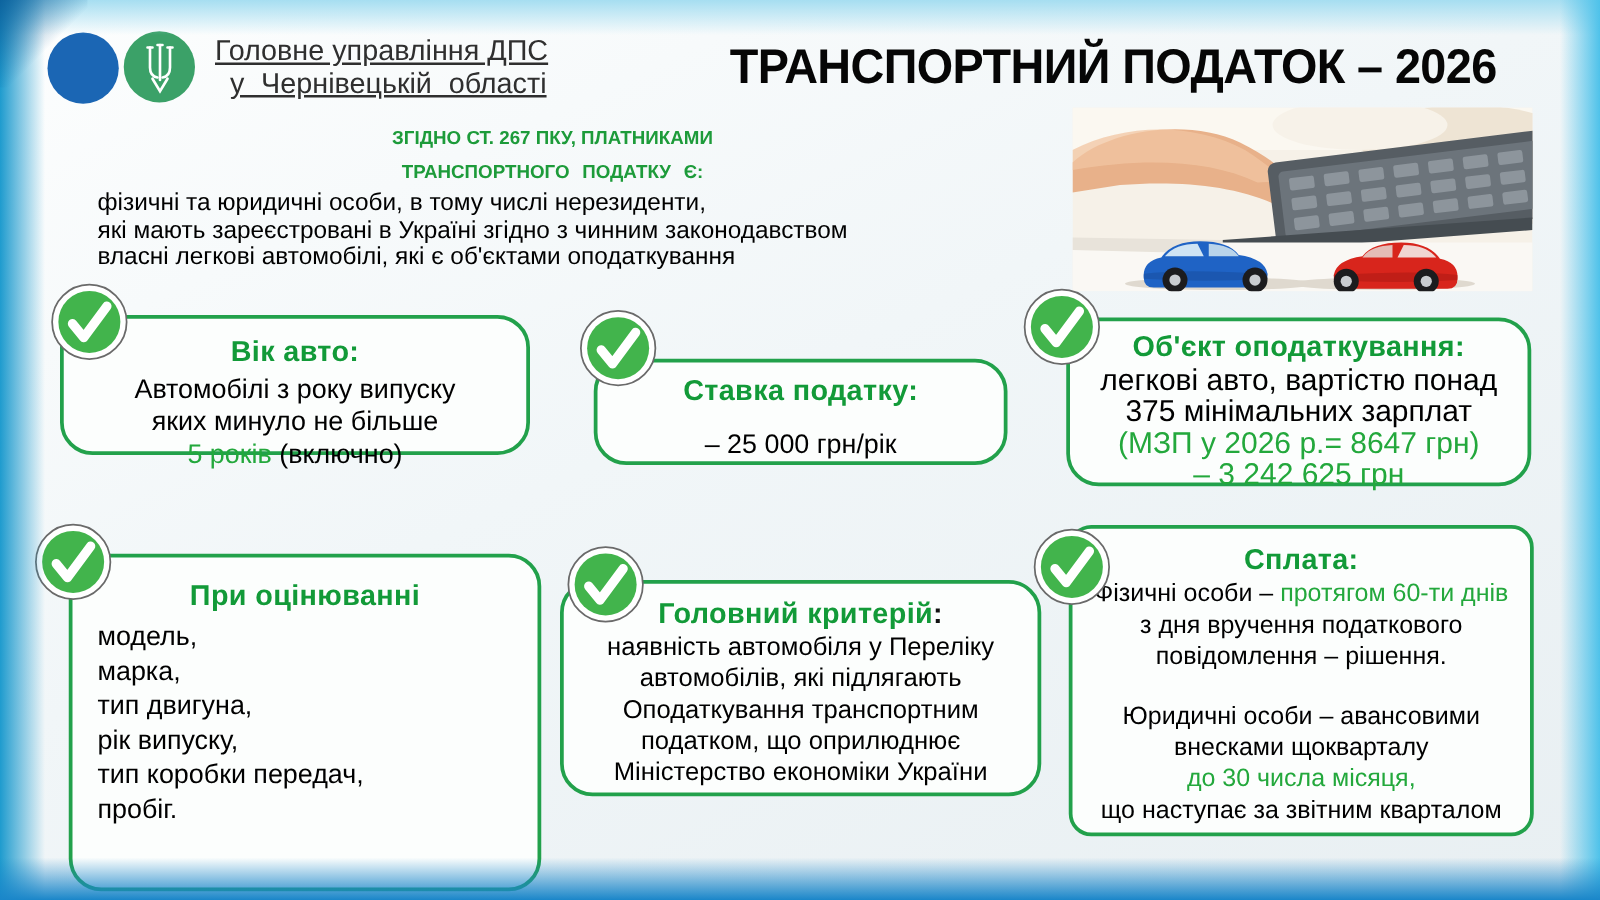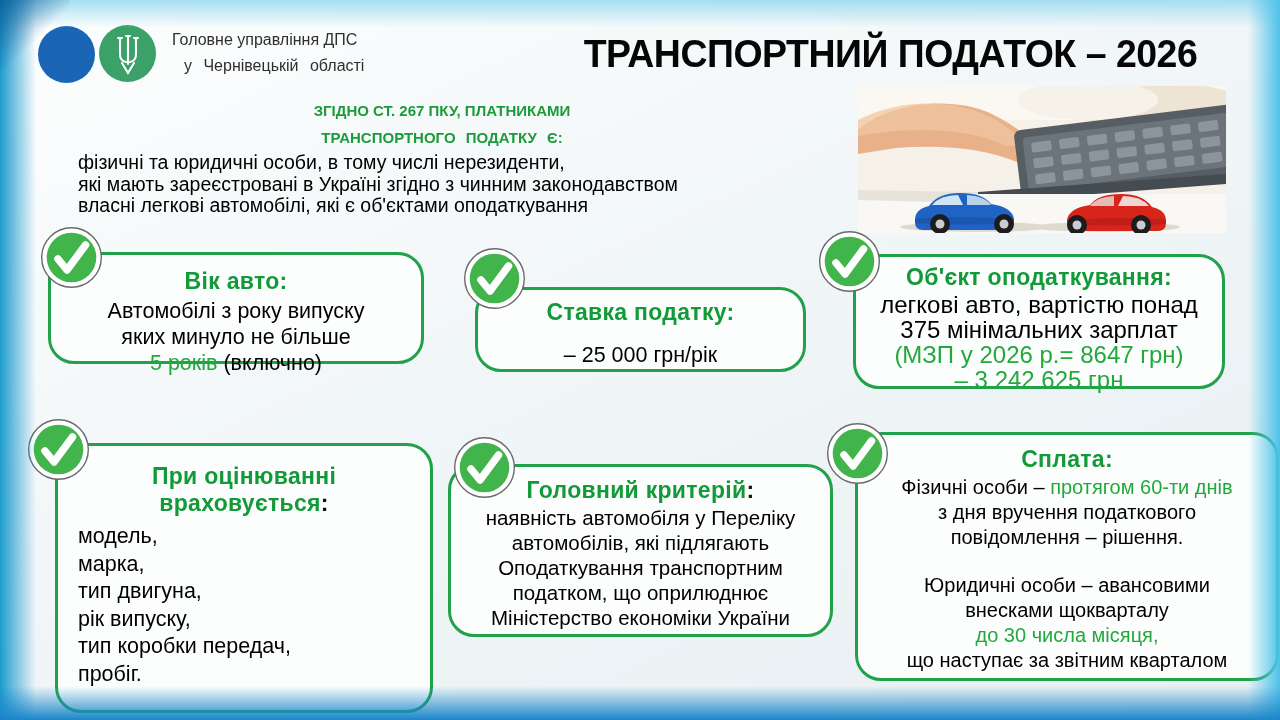--- a/index.html
+++ b/index.html
@@ -12,21 +12,21 @@
   .frame{position:absolute;pointer-events:none;z-index:40;}
   .frame-top{left:0;top:0;right:0;height:28px;background:linear-gradient(to bottom,#a6def1,rgba(255,255,255,0));}
   .frame-left{left:0;top:0;bottom:0;width:36px;background:linear-gradient(to right,#1e9bce,rgba(255,255,255,0));}
   .frame-right{right:0;top:0;bottom:0;width:32px;background:linear-gradient(to left,#4ec2ea,rgba(255,255,255,0));}
   .frame-bottom{left:0;bottom:0;right:0;height:34px;background:linear-gradient(to top,#1a86c9,rgba(255,255,255,0));}
   .frame-corner-tl{left:0;top:0;width:70px;height:70px;background:linear-gradient(135deg,rgba(10,90,150,.85),rgba(255,255,255,0) 55%);}
   
   .logo-circle{position:absolute;border-radius:50%;}
   .logo-blue{left:38px;top:26px;width:57px;height:57px;background:#1b66b4;}
   .logo-green{left:99px;top:25px;width:57px;height:57px;background:#3ba168;display:flex;align-items:center;justify-content:center;}
-  .org-name{position:absolute;left:172px;top:27px;font-size:16px;line-height:26px;color:#2f2f2f;}
+  .org-name{position:absolute;left:172px;top:27px;font-size:23px;line-height:26px;color:#2f2f2f;text-decoration:underline;}
   .org-line2{padding-left:12px;word-spacing:7px;}
   .main-title{position:absolute;left:543px;top:32px;width:695px;text-align:center;
     font-size:39px;font-weight:bold;letter-spacing:-.5px;color:#060606;transform:scaleX(.96);transform-origin:center;white-space:nowrap;}
   
   .photo{position:absolute;left:858px;top:86px;width:368px;height:147px;z-index:2;}
   
   .intro-heading{position:absolute;left:68px;top:97px;width:748px;text-align:center;
     color:#1d9b3a;font-weight:bold;font-size:15px;line-height:27px;}
   .intro-heading .l2{word-spacing:6px;}
   .intro-body{position:absolute;left:78px;top:152px;font-size:19.5px;line-height:21.5px;color:#000;}
@@ -40,21 +40,21 @@
   .card-age{left:48px;top:252px;width:376px;height:112px;padding-top:13px;}
   .card-age .body{font-size:21.5px;line-height:26px;margin-top:3px;}
   .card-rate{left:475px;top:287px;width:331px;height:85px;padding-top:9px;}
   .card-rate .body{font-size:21.5px;margin-top:17px;}
   .card-object{left:853px;top:254px;width:372px;height:135px;padding-top:7px;}
   .card-object .body{font-size:24px;line-height:25px;margin-top:1px;}
   .card-eval{left:55px;top:443px;width:378px;height:270px;padding-top:17px;}
   .card-eval .items{font-size:21.5px;line-height:27.5px;padding-left:20px;margin-top:6px;}
   .card-crit{left:448px;top:464px;width:385px;height:173px;padding-top:10px;}
   .card-crit .body{font-size:20.5px;line-height:25px;margin-top:1px;}
-  .card-pay{left:855px;top:432px;width:424px;height:249px;padding-top:11px;}
+  .card-pay{left:855px;top:420px;width:372px;height:249px;padding-top:11px;border-radius:18px;}
   .card-pay .body{font-size:20px;line-height:25px;margin-top:2px;}
   .gap{height:23px;}
 </style>
 </head>
 <body>
 
 <div class="canvas">
 
   <div class="frame frame-top"></div>
   <div class="frame frame-left"></div>
@@ -181,21 +181,20 @@
       <div>легкові авто, вартістю понад</div>
       <div>375 мінімальних зарплат</div>
       <div class="green">(МЗП у 2026 р.= 8647 грн)</div>
       <div class="green">– 3 242 625 грн</div>
     </div>
   </div>
 
   <div class="card card-eval">
     <div class="card-title">
       <div>При оцінюванні</div>
-      <div><span>враховується</span><span style="color:#111">:</span></div>
     </div>
     <div class="items">
       <div>модель,</div>
       <div>марка,</div>
       <div>тип двигуна,</div>
       <div>рік випуску,</div>
       <div>тип коробки передач,</div>
       <div>пробіг.</div>
     </div>
   </div>

